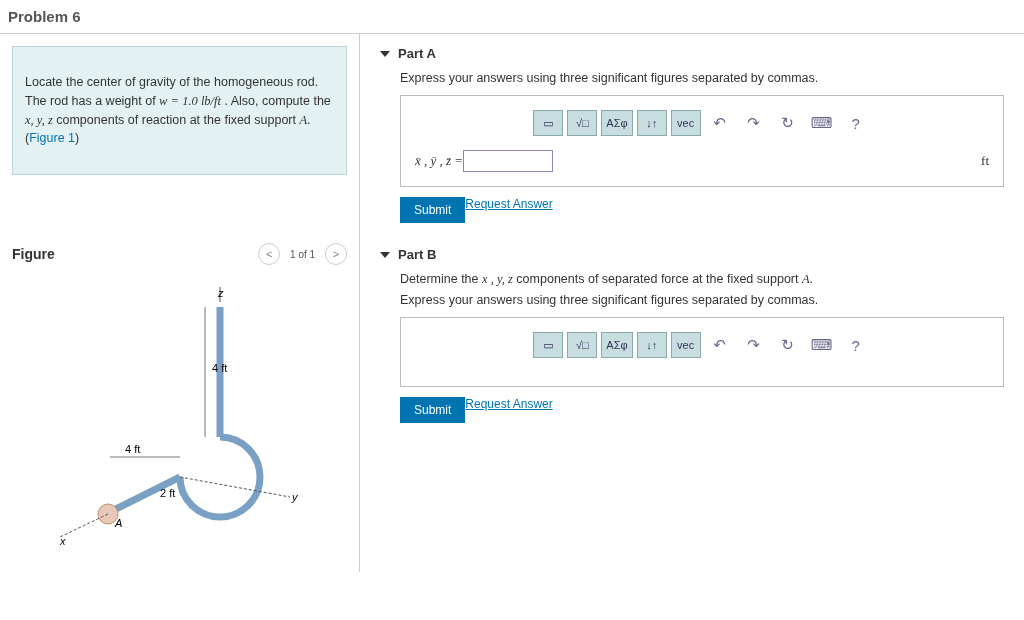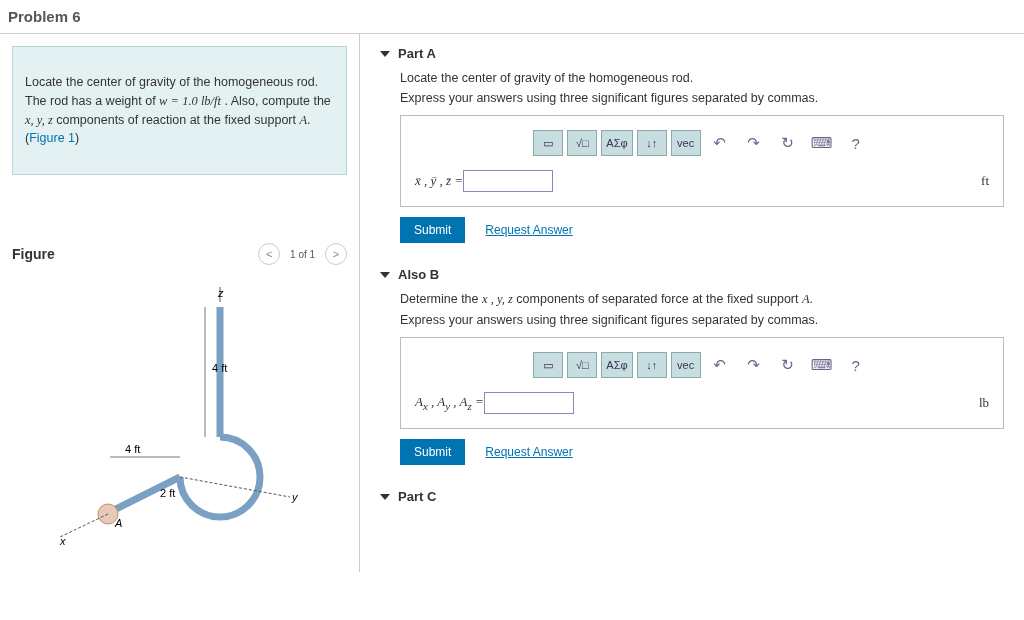--- a/index.html
+++ b/index.html
@@ -25,21 +25,21 @@
   .prompt { font-size:12.5px; margin-bottom:6px; }
   .instruction { font-size:12.5px; font-weight:normal; margin-bottom:10px; }
   .answer-box { border:1px solid #bbb; padding:14px; margin-bottom:10px;}
   .toolbar { display:flex; gap:4px; justify-content:center; margin-bottom:14px; align-items:center;}
   .tool-btn { display:inline-flex; align-items:center; justify-content:center; min-width:30px; height:26px; border:1px solid #8aa; background:#c8dde0; color:#335; font-size:11px; cursor:pointer; padding:0 4px;}
   .tool-btn.plain { background:transparent; border:none; color:#668; font-size:15px;}
   .answer-row { display:flex; align-items:center; gap:0; font-size:13px;}
   .answer-label { font-style:italic; font-family: 'Times New Roman', serif;}
   .answer-input { width:90px; height:22px; border:1px solid #88b; background:#fff;}
   .unit { margin-left:auto; font-family:'Times New Roman', serif;}
-  .submit-row { display:flex; align-items:center; gap:20px;}
+  .submit-row { display:flex; align-items:flex-start; }
   .submit-btn { background:#0073b1; color:#fff; border:none; padding:6px 14px; font-size:12px; cursor:pointer;}
   .req-link { color:#0073b1; text-decoration:underline; font-size:12px; cursor:pointer;}
   .ital { font-style: italic; font-family: 'Times New Roman', serif; }
 </style>
 </head>
 <body>
 
 <div class="header">
   <h2>Problem 6</h2>
 </div>
@@ -92,21 +92,20 @@
   </div>
 
   <div class="right-col">
 
     <div class="part">
       <div class="part-header">
         <span class="caret"></span>
         <span class="part-title">Part A</span>
       </div>
       <div class="part-body">
-        <div class="prompt">Locate the center of gravity of the homogeneous rod.</div>
         <div class="instruction">Express your answers using three significant figures separated by commas.</div>
         <div class="answer-box">
           <div class="toolbar">
             <span class="tool-btn">▭</span>
             <span class="tool-btn">√□</span>
             <span class="tool-btn">ΑΣφ</span>
             <span class="tool-btn">↓↑</span>
             <span class="tool-btn">vec</span>
             <span class="tool-btn plain">↶</span>
             <span class="tool-btn plain">↷</span>
@@ -123,54 +122,43 @@
         <div class="submit-row">
           <button class="submit-btn">Submit</button>
           <span class="req-link">Request Answer</span>
         </div>
       </div>
     </div>
 
     <div class="part">
       <div class="part-header">
         <span class="caret"></span>
-        <span class="part-title">Also B</span>
+        <span class="part-title">Part B</span>
       </div>
       <div class="part-body">
         <div class="prompt">
           <span>Determine the </span><span class="ital">x , y, z</span><span> components of separated force at the fixed support </span><span class="ital">A</span><span>.</span>
         </div>
         <div class="instruction">Express your answers using three significant figures separated by commas.</div>
         <div class="answer-box">
           <div class="toolbar">
             <span class="tool-btn">▭</span>
             <span class="tool-btn">√□</span>
             <span class="tool-btn">ΑΣφ</span>
             <span class="tool-btn">↓↑</span>
             <span class="tool-btn">vec</span>
             <span class="tool-btn plain">↶</span>
             <span class="tool-btn plain">↷</span>
             <span class="tool-btn plain">↻</span>
             <span class="tool-btn plain">⌨</span>
             <span class="tool-btn plain">?</span>
           </div>
-          <div class="answer-row">
-            <span class="answer-label"><i>A<sub>x</sub></i> , <i>A<sub>y</sub></i> , <i>A<sub>z</sub></i>  =</span>
-            <input class="answer-input" type="text" style="">
-            <span class="unit">lb</span>
-          </div>
         </div>
         <div class="submit-row">
           <button class="submit-btn">Submit</button>
           <span class="req-link">Request Answer</span>
         </div>
       </div>
     </div>
 
-    <div class="part">
-      <div class="part-header">
-        <span class="caret"></span>
-        <span class="part-title">Part C</span>
-      </div>
-    </div>
 
   </div>
 </div>
 
 </body></html>

